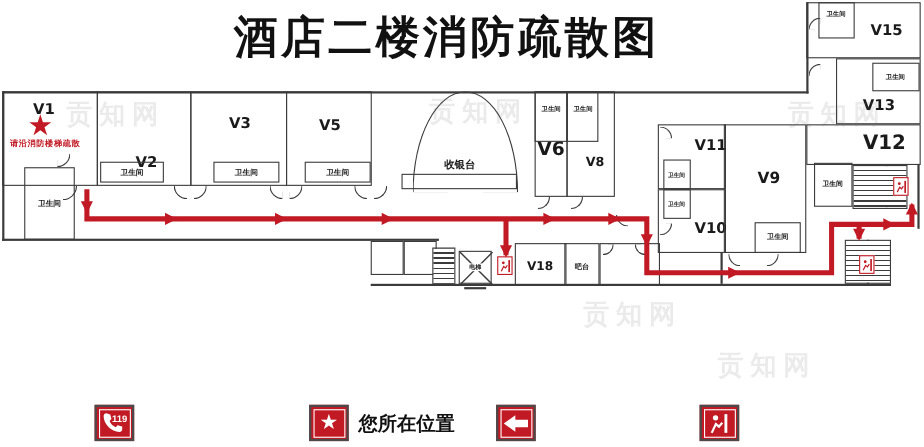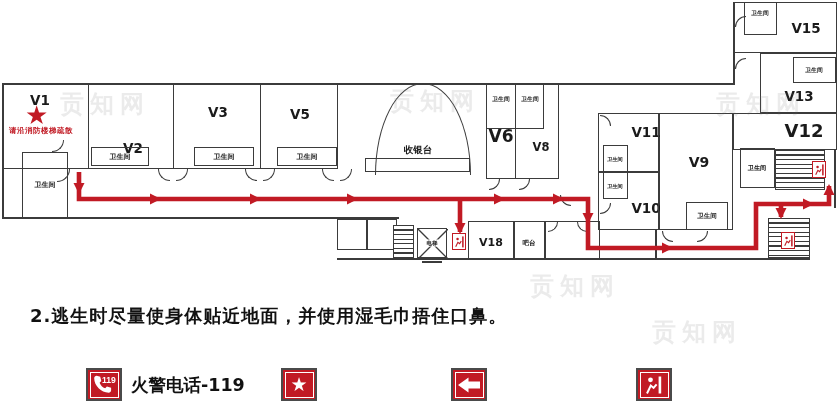--- a/index.html
+++ b/index.html
@@ -40,20 +40,21 @@
   .licon .glyph-star{color:#fff;font-size:19px;line-height:1;font-family:"DejaVu Sans",sans-serif;}
   .llabel{font-size:17.5px;font-weight:800;color:#111;white-space:nowrap;
      font-family:"DejaVu Sans",sans-serif;}
   .wm{position:absolute;color:rgba(110,110,110,.14);font-size:24px;font-weight:700;
      letter-spacing:6px;pointer-events:none;white-space:nowrap;}
 </style>
 </head>
 <body>
 
 <div id="c">
+  <div id="title">酒店二楼消防疏散图</div>
   <div id="map">
       <div class="wall" style="position: absolute; left: 2px; top: 83px; width: 733px; height: 2px;"></div>
       <div class="wall" style="position: absolute; left: 2px; top: 83px; width: 2px; height: 136px;"></div>
       <div class="wall" style="position: absolute; left: 2px; top: 217px; width: 397px; height: 2px;"></div>
       <div class="wall" style="position: absolute; left: 337px; top: 258px; width: 473px; height: 2px;"></div>
       <div class="wall" style="position: absolute; left: 733px; top: 2px; width: 2px; height: 83px;"></div>
       <div class="wall" style="position: absolute; left: 805px; top: 150px; width: 2px; height: 40px;"></div>
       <div class="wall" style="position: absolute; left: 788px; top: 218px; width: 2px; height: 40px;"></div>
       <div class="wall" style="position: absolute; left: 834px; top: 150px; width: 2px; height: 58px;"></div>
       <div class="wall" style="position: absolute; left: 655px; top: 230px; width: 2px; height: 28px;"></div>
@@ -176,37 +177,36 @@
       <polygon points="494,193.5 494,204.5 505,199" fill="#c11a24"></polygon>
       <polygon points="553,193.5 553,204.5 564,199" fill="#c11a24"></polygon>
       <polygon points="582.5,213 593.5,213 588,224" fill="#c11a24"></polygon>
       <polygon points="662,242.5 662,253.5 673,248" fill="#c11a24"></polygon>
       <polygon points="775.5,208 786.5,208 781,219" fill="#c11a24"></polygon>
       <polygon points="803,198.5 803,209.5 814,204" fill="#c11a24"></polygon>
       <polygon points="823.5,195 834.5,195 829,184" fill="#c11a24"></polygon>
     </svg>
   <span class="star">★</span>
   <div class="redtext">请沿消防楼梯疏散</div>
-  <div class="instr" style="top:304px">2.逃生时尽量使身体贴近地面，并使用湿毛巾捂住口鼻。</div>
   <div id="legend">
       <div class="legend-item" style="position: absolute; left: 86px;">
         <div class="licon" style="position: relative;">
           <div class="inner" style="position: absolute;"></div>
           <svg viewBox="0 0 26 24" width="28" height="26">
       <path d="M6.2,3.4 C4.9,3.4 3.9,4.4 3.9,5.7 C3.9,12.6 10.4,19.1 17.3,19.1 C18.6,19.1 19.6,18.1 19.6,16.8 L19.6,14.5 L15.7,13.5 L14.1,15.1 C11.6,14.1 9.9,12.4 8.9,9.9 L10.5,8.3 L9.5,4.4 Z" fill="#fff"></path>
       <text x="17.5" y="10.5" text-anchor="middle" font-size="8" font-weight="bold" fill="#fff">119</text>
           </svg>
         </div>
-        <span class="llabel">火警电话-119</span>
       </div>
       <div class="legend-item" style="position: absolute; left: 281px;">
         <div class="licon" style="position: relative;">
           <div class="inner" style="position: absolute;"></div>
           <span class="glyph-star">★</span>
         </div>
+        <span class="llabel">您所在位置</span>
       </div>
       <div class="legend-item" style="position: absolute; left: 451px;">
         <div class="licon" style="position: relative;">
           <div class="inner" style="position: absolute;"></div>
           <svg viewBox="0 0 26 18" width="26" height="18">
       <polygon points="2,9 12.5,1.5 12.5,5.5 24,5.5 24,12.5 12.5,12.5 12.5,16.5" fill="#fff"></polygon>
           </svg>
         </div>
       </div>
       <div class="legend-item" style="position: absolute; left: 636px;">

